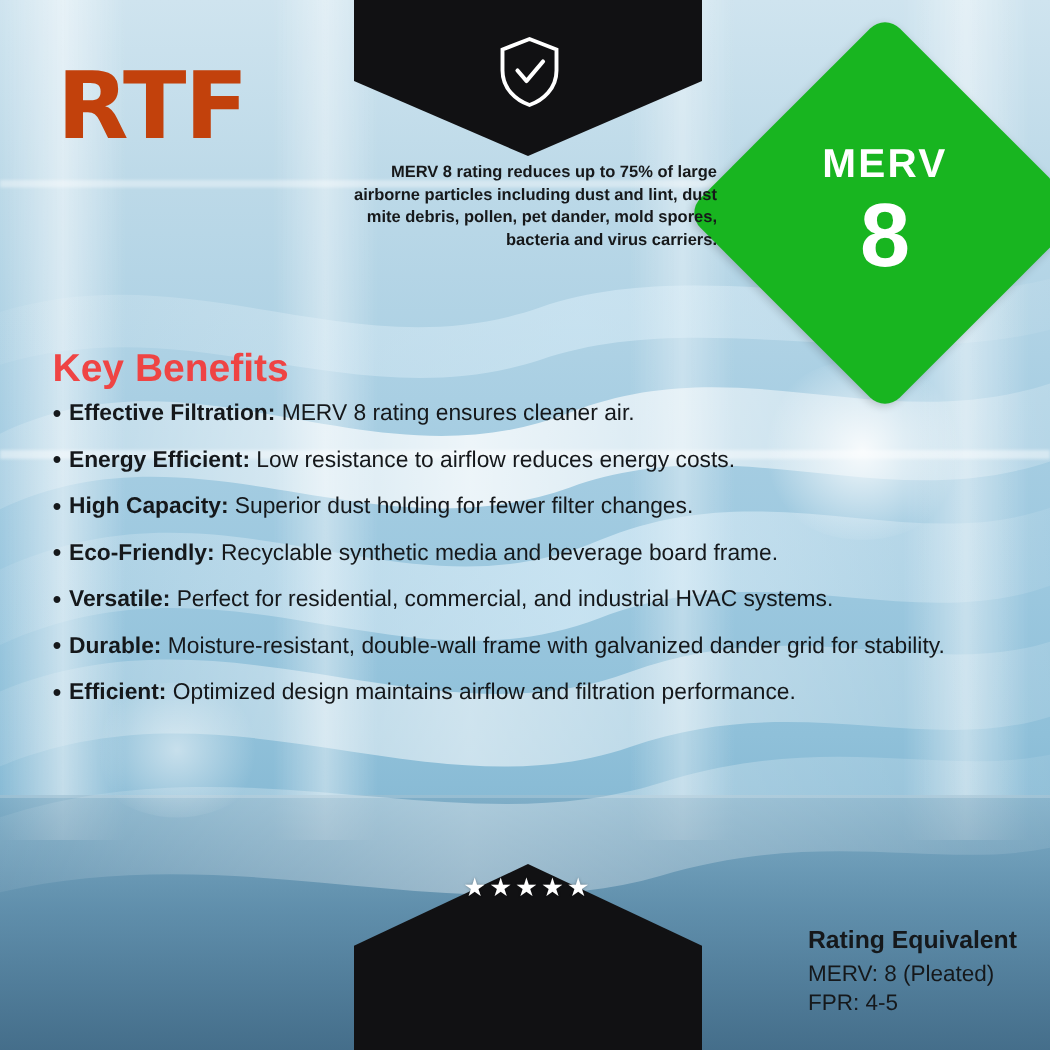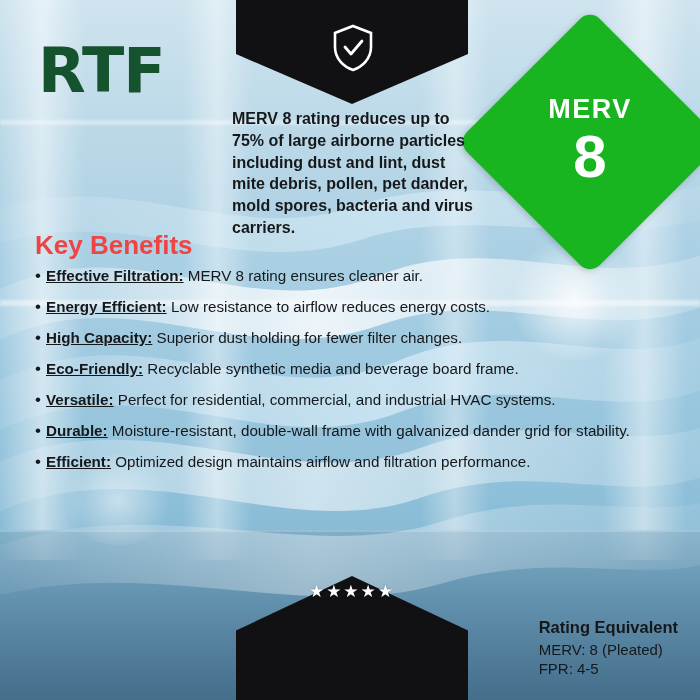--- a/index.html
+++ b/index.html
@@ -87,36 +87,36 @@
 
   
   .logo {
     position: absolute; left: 38px; top: 42px; z-index: 5;
   }
   .logo-main {
     font-family: "DejaVu Sans", sans-serif;
     font-weight: 700;
     font-size: 62px;
     letter-spacing: -1px;
-    color: #14532d;
+    color: #c2410c;
     line-height: .95;
   }
   .logo-sub {
     font-family: "Liberation Sans", sans-serif;
     font-size: 17px;
     letter-spacing: 1.2px;
     color: #5c6066;
     margin-top: 6px;
   }
 
   
   .merv-desc {
     position: absolute; left: 232px; top: 108px; width: 246px;
-    text-align: left;
-    font-size: 16px;
+    text-align: right;
+    font-size: 11px;
     line-height: 1.36;
     color: #16181a;
     font-weight: 600;
     z-index: 5;
   }
 
   
   .merv-diamond {
     position: absolute; right: 16px; top: 48px;
     width: 188px; height: 188px;
@@ -151,21 +151,21 @@
     line-height: 1.32;
     color: #15181b;
   }
   .bullet {
     flex: 0 0 auto;
     width: 11px;
     font-size: 17px;
     line-height: 1.15;
     color: #15181b;
   }
-  .benefit-text b { font-weight: 700; text-decoration: underline; }
+  .benefit-text b { font-weight: 700; }
 
   
   .rating-box {
     position: absolute; right: 22px; bottom: 22px; text-align: left; z-index: 6;
     color: #15181b;
     margin-top: 48px;
   }
   .rating-title { font-size: 16.5px; font-weight: 700; margin-bottom: 3px; }
   .rating-line { font-size: 15px; line-height: 1.28; }
 </style>

